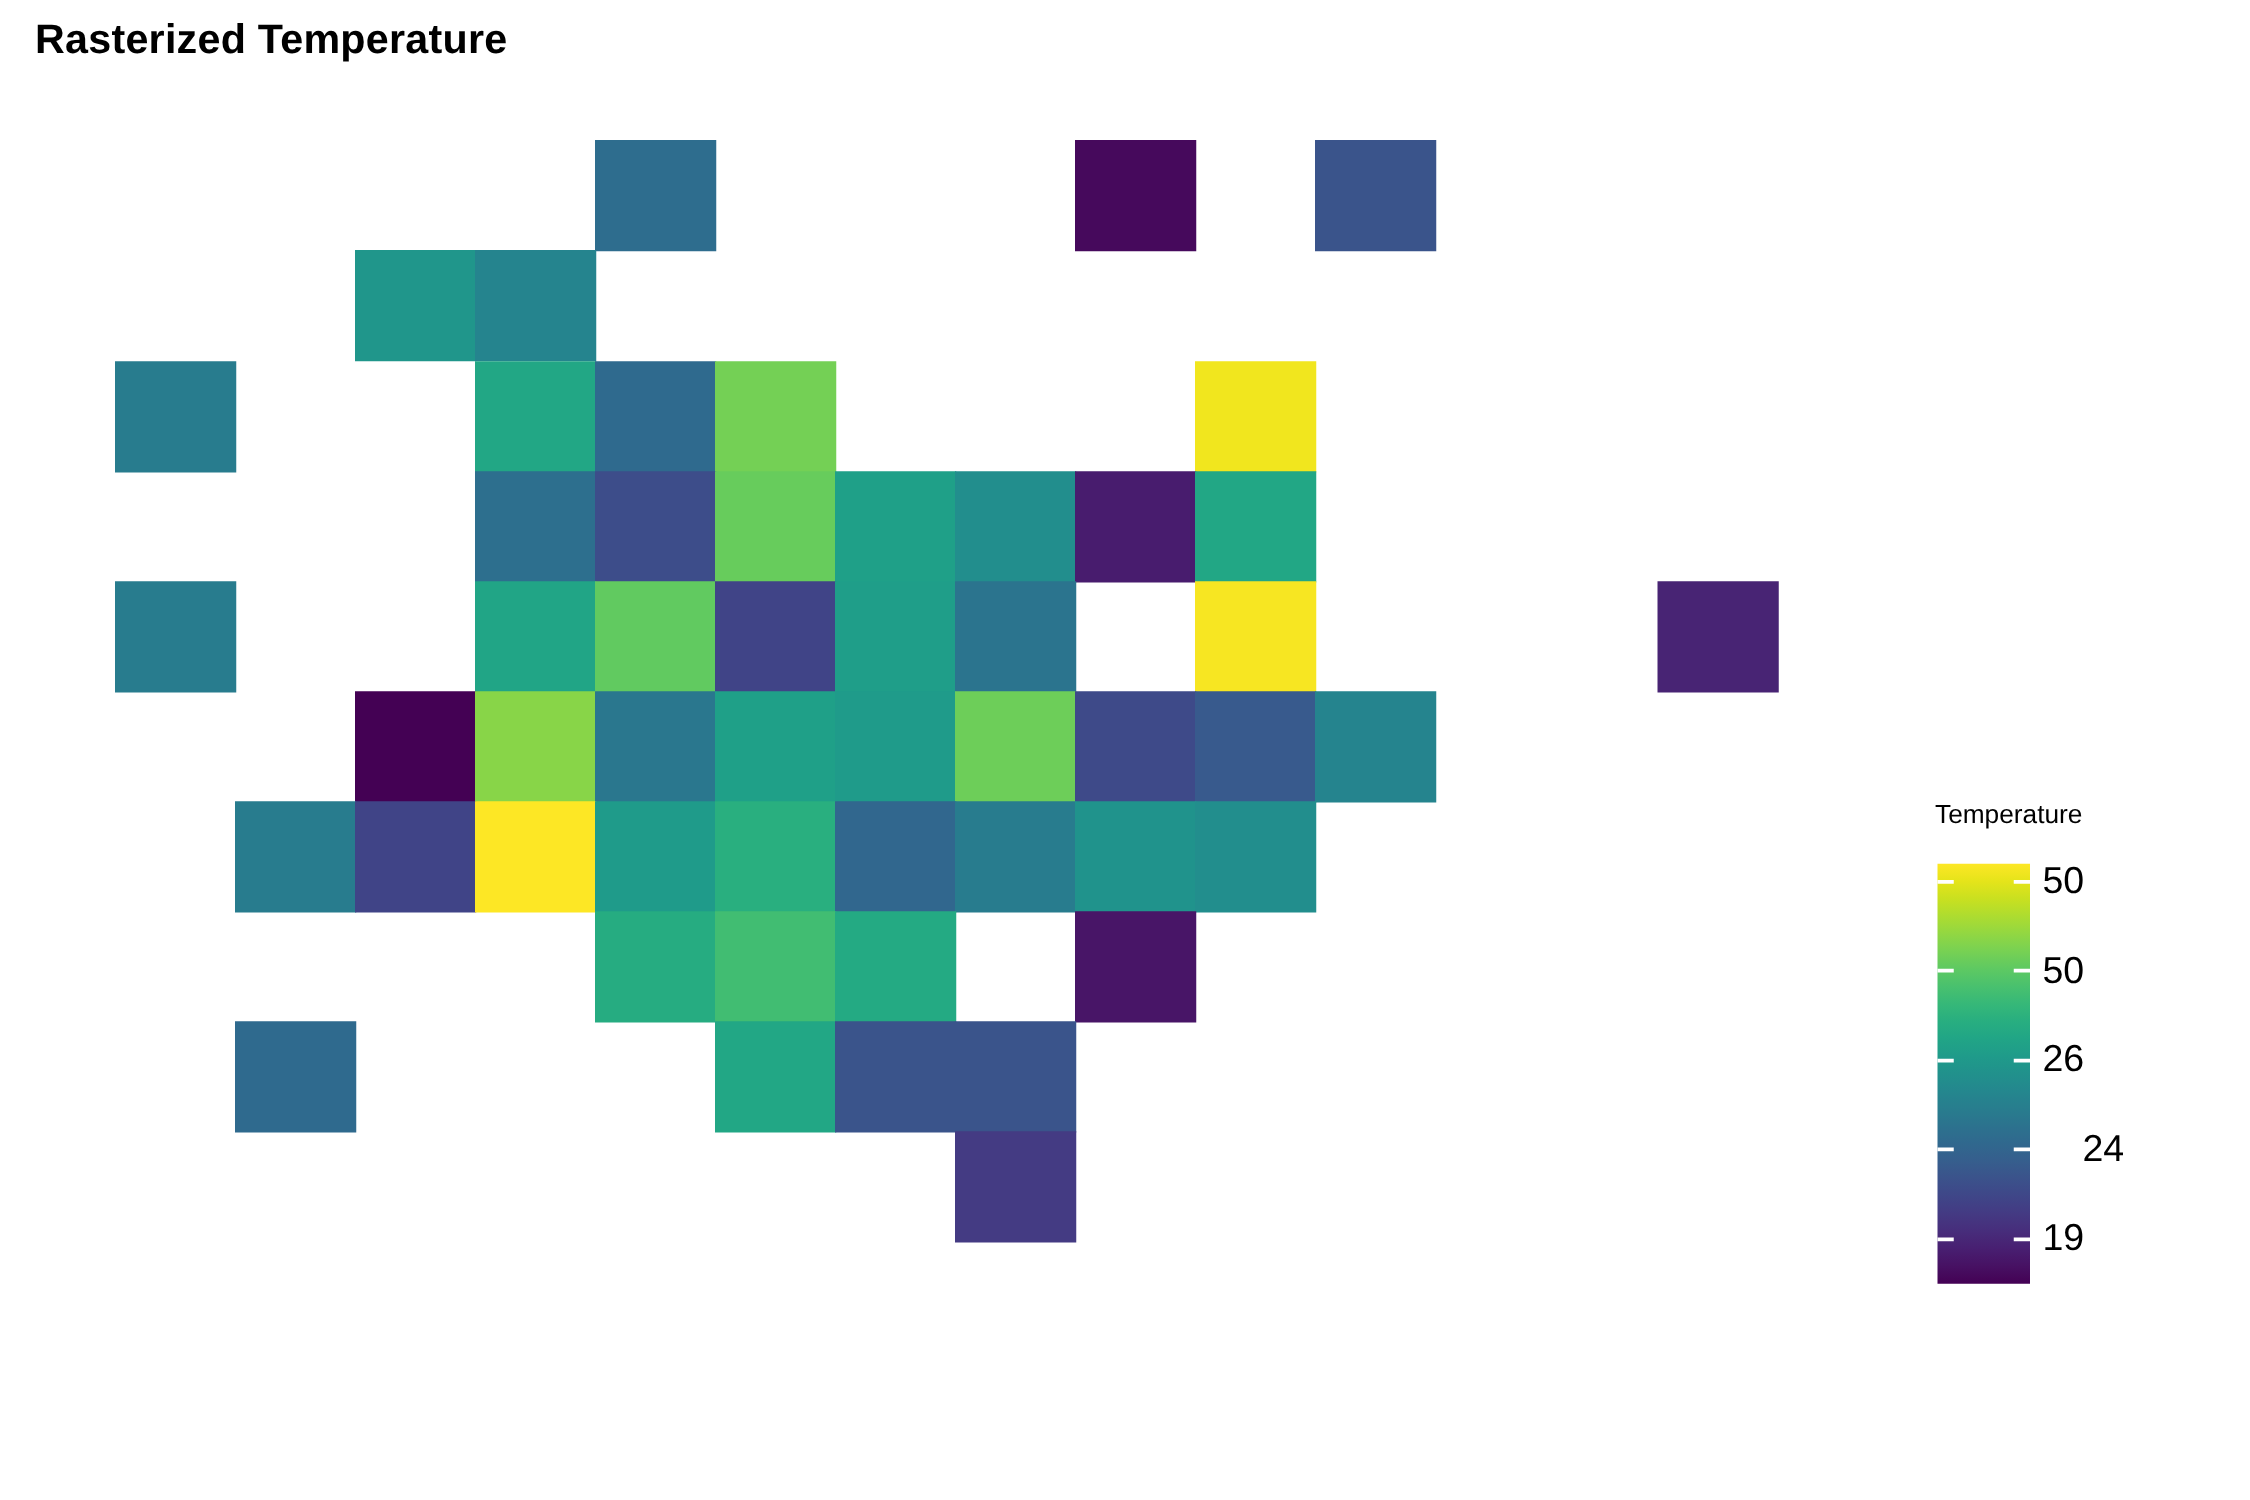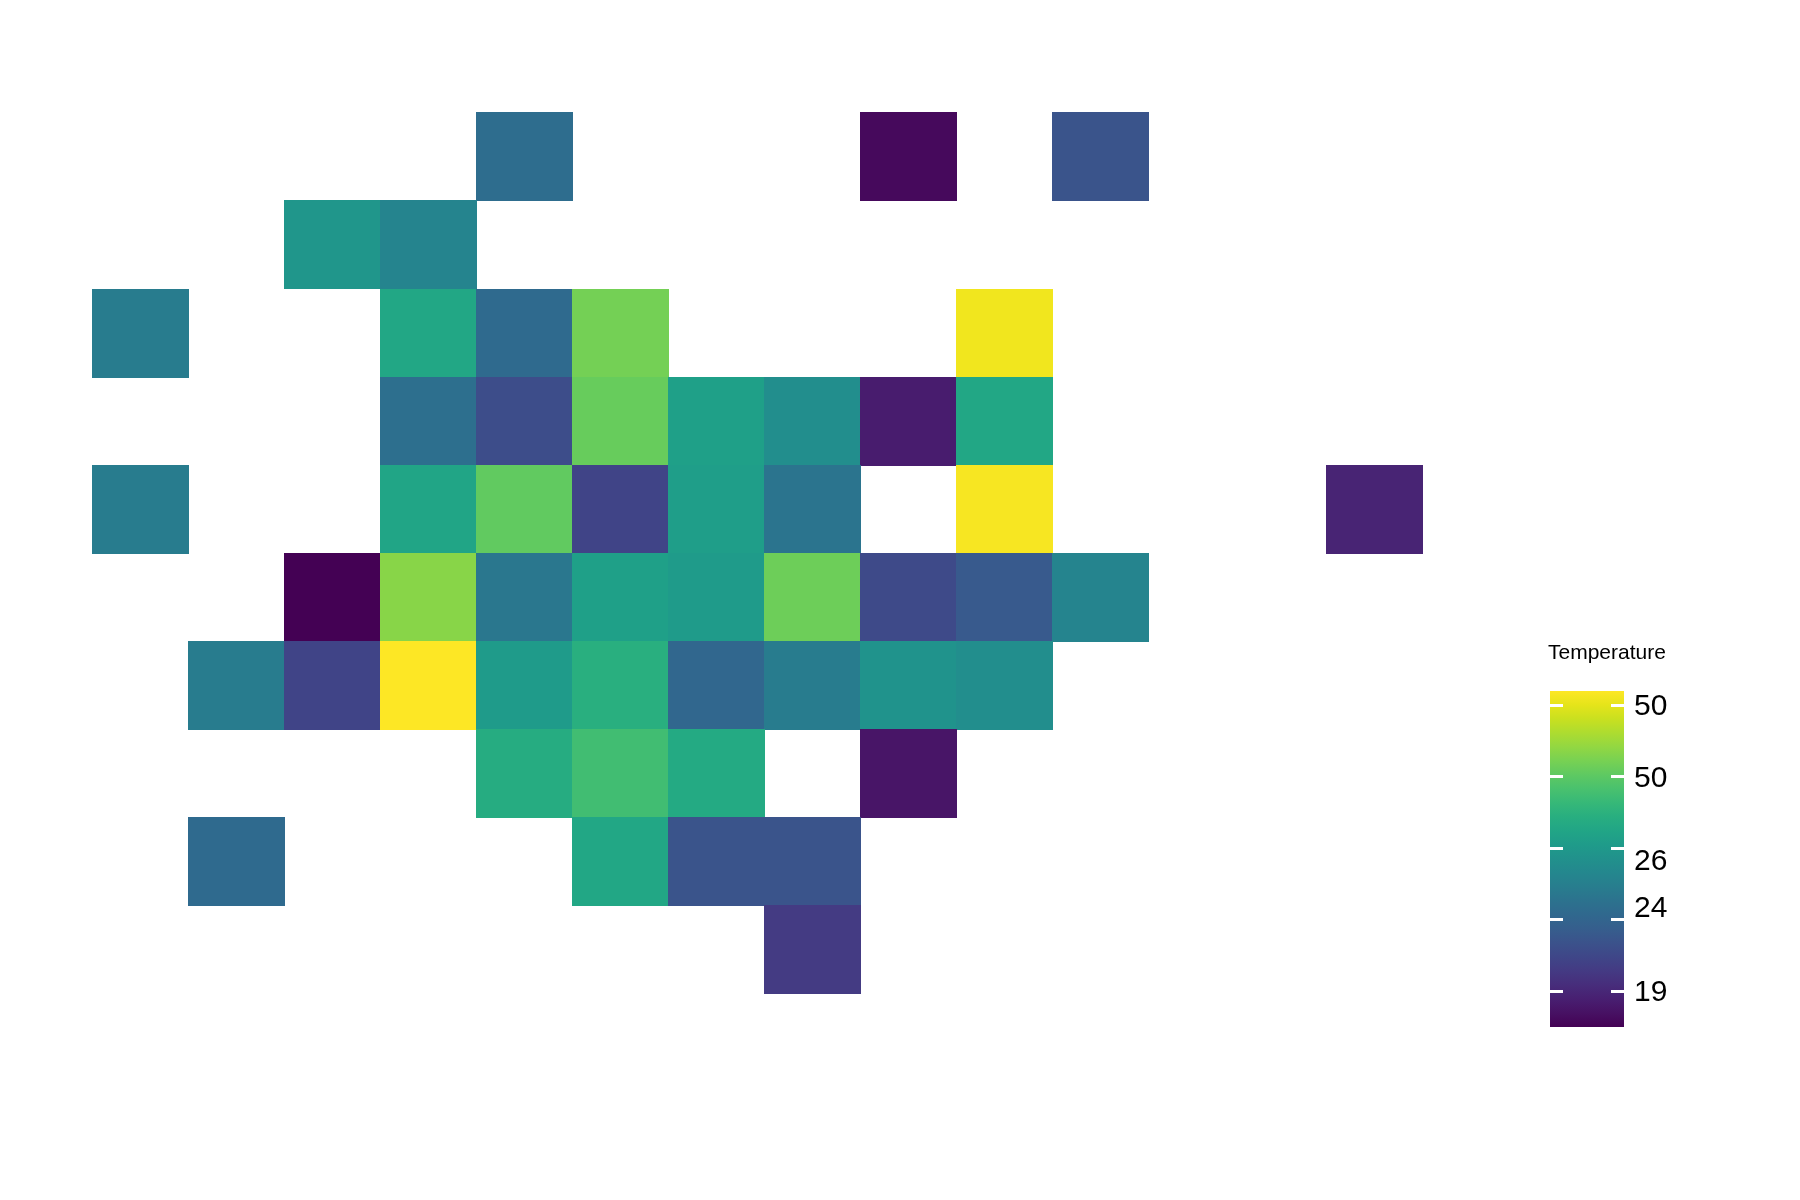--- a/index.html
+++ b/index.html
@@ -84,20 +84,21 @@
     color: #000000;
     transform: translateY(-50%);
     white-space: nowrap;
   }
 </style>
 </head>
 <body>
 
 <div id="root">
 
+  <div id="plot-title">Rasterized Temperature</div>
 
   <div id="raster-panel">
       <div class="raster-cell" style="left: 476px; top: 112px; width: 97px; height: 89px; background: rgb(46, 109, 142);"></div>
       <div class="raster-cell" style="left: 860px; top: 112px; width: 97px; height: 89px; background: rgb(70, 9, 92);"></div>
       <div class="raster-cell" style="left: 1052px; top: 112px; width: 97px; height: 89px; background: rgb(58, 84, 139);"></div>
       <div class="raster-cell" style="left: 284px; top: 200px; width: 97px; height: 89px; background: rgb(32, 150, 139);"></div>
       <div class="raster-cell" style="left: 380px; top: 200px; width: 97px; height: 89px; background: rgb(37, 132, 142);"></div>
       <div class="raster-cell" style="left: 92px; top: 289px; width: 97px; height: 89px; background: rgb(40, 124, 142);"></div>
       <div class="raster-cell" style="left: 380px; top: 289px; width: 97px; height: 89px; background: rgb(34, 167, 133);"></div>
       <div class="raster-cell" style="left: 476px; top: 289px; width: 97px; height: 89px; background: rgb(47, 106, 142);"></div>
@@ -157,18 +158,18 @@
         <div class="legend-tick right" style="top: 84.2872px;"></div>
         <div class="legend-tick left" style="top: 155.777px;"></div>
         <div class="legend-tick right" style="top: 155.777px;"></div>
         <div class="legend-tick left" style="top: 227.266px;"></div>
         <div class="legend-tick right" style="top: 227.266px;"></div>
         <div class="legend-tick left" style="top: 298.755px;"></div>
         <div class="legend-tick right" style="top: 298.755px;"></div>
       </div>
   <div class="legend-label" style="top: 65.2979px;">50</div>
       <div class="legend-label" style="top: 136.787px;">50</div>
-      <div class="legend-label" style="top: 208.277px; margin-top: 12px;">26</div>
-      <div class="legend-label" style="top: 267px;">24</div>
+      <div class="legend-label" style="top: 208.277px;">26</div>
+      <div class="legend-label" style="top: 280px; margin-left: 32px;">24</div>
       <div class="legend-label" style="top: 351.255px;">19</div>
     </div>
 
 </div>
 
 </body></html>

